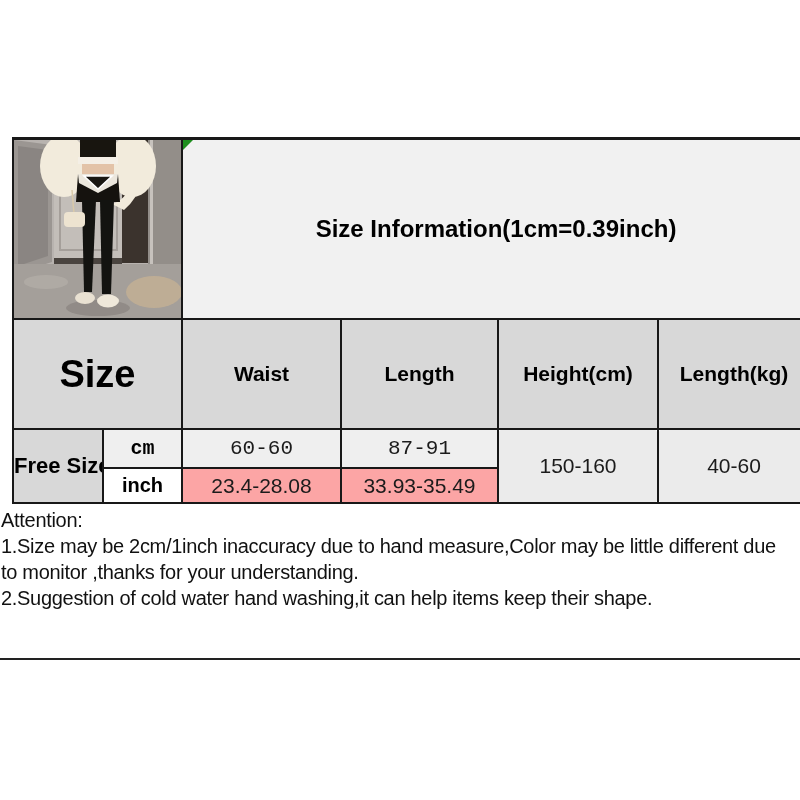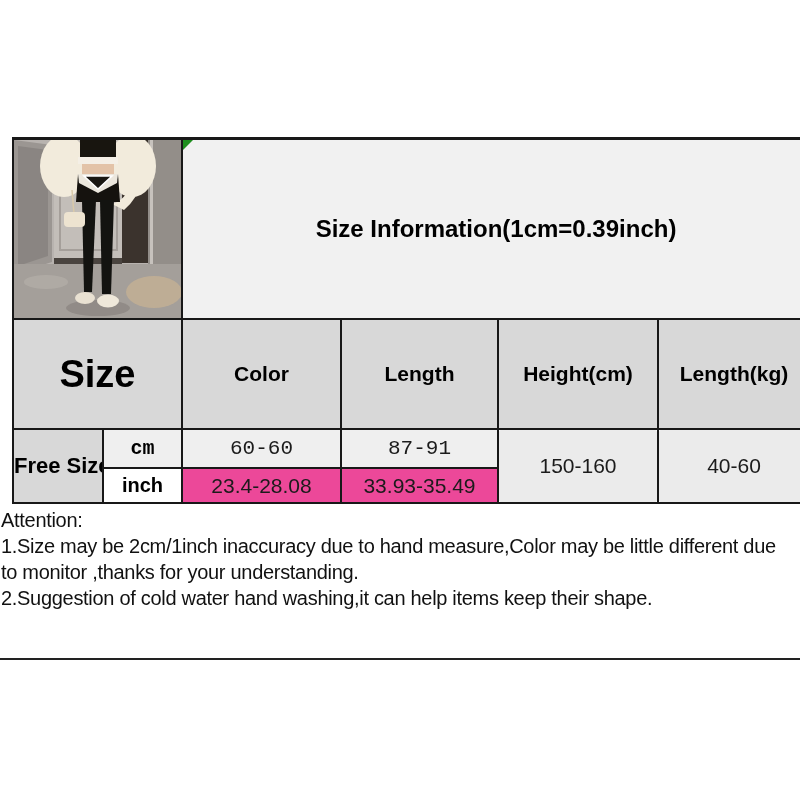--- a/index.html
+++ b/index.html
@@ -25,21 +25,21 @@
   td.photo-cell svg{display:block;}
   td.title-cell{background:#f1f1f1;position:relative;font-weight:bold;font-size:24px;}
   .corner-marker{
     position:absolute;left:0;top:0;width:0;height:0;
     border-top:10px solid #1e8e1e;border-right:10px solid transparent;
   }
   td.col-h{background:#d8d8d8;font-weight:bold;font-size:21px;}
   td.size-h{font-size:38px;font-weight:bold;margin-left:20px;}
   td.rowlabel{background:#d8d8d8;font-weight:bold;font-size:22px;white-space:nowrap;}
   td.unit{font-weight:bold;font-size:20px;background:#ffffff;}
-  td.val{font-size:21px;color:#1b1b1b;background:#ec4899;}
+  td.val{font-size:21px;color:#1b1b1b;background:#fca5a5;}
   .bg-light{background:#efefef !important;font-family:Liberation Mono, monospace;}
   .bg-merged{background:#ebebeb !important;border-radius:6px;}
   
   .attention{
     position:absolute;left:1px;top:507px;width:810px;
     font-size:20px;line-height:26px;color:#111;letter-spacing:-0.3px;
   }
   .att-line{white-space:nowrap;}
   
   .bottom-rule{
@@ -96,21 +96,21 @@
           <rect x="50" y="72" width="21" height="15" rx="4" fill="#ede3d0"></rect>
         </svg>
       </td>
       <td class="title-cell" colspan="4">
         <span class="corner-marker"></span>
         <span>Size Information(1cm=0.39inch)</span>
       </td>
     </tr>
     <tr class="r-head">
       <td class="col-h size-h no-left" colspan="2">Size</td>
-      <td class="col-h">Color</td>
+      <td class="col-h">Waist</td>
       <td class="col-h">Length</td>
       <td class="col-h">Height(cm)</td>
       <td class="col-h">Length(kg)</td>
     </tr>
     <tr class="r-cm">
       <td class="rowlabel no-left" rowspan="2">Free Size</td>
       <td class="unit bg-light">cm</td>
       <td class="val bg-light">60-60</td>
       <td class="val bg-light">87-91</td>
       <td class="val bg-merged" rowspan="2">150-160</td>

